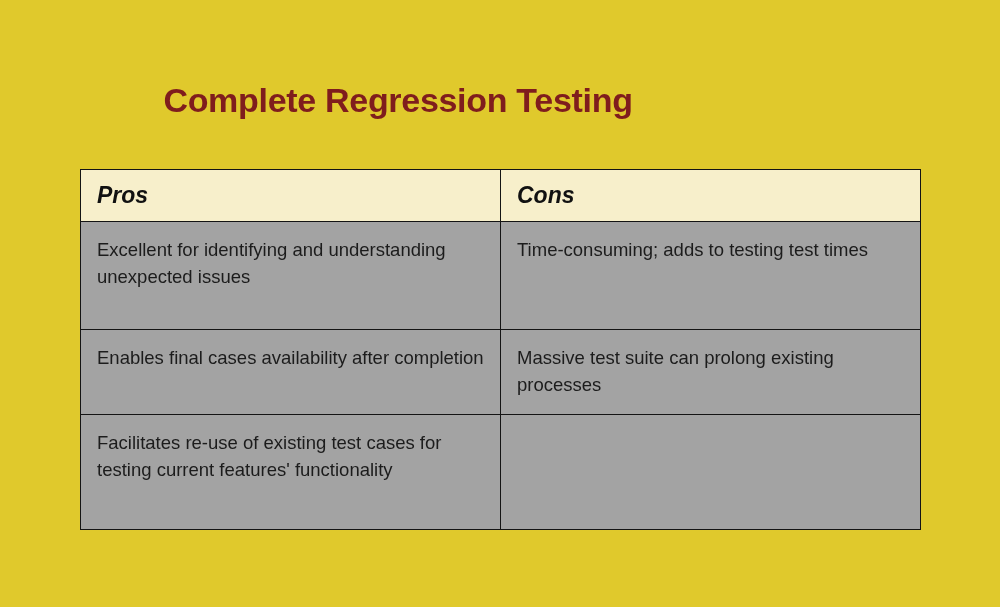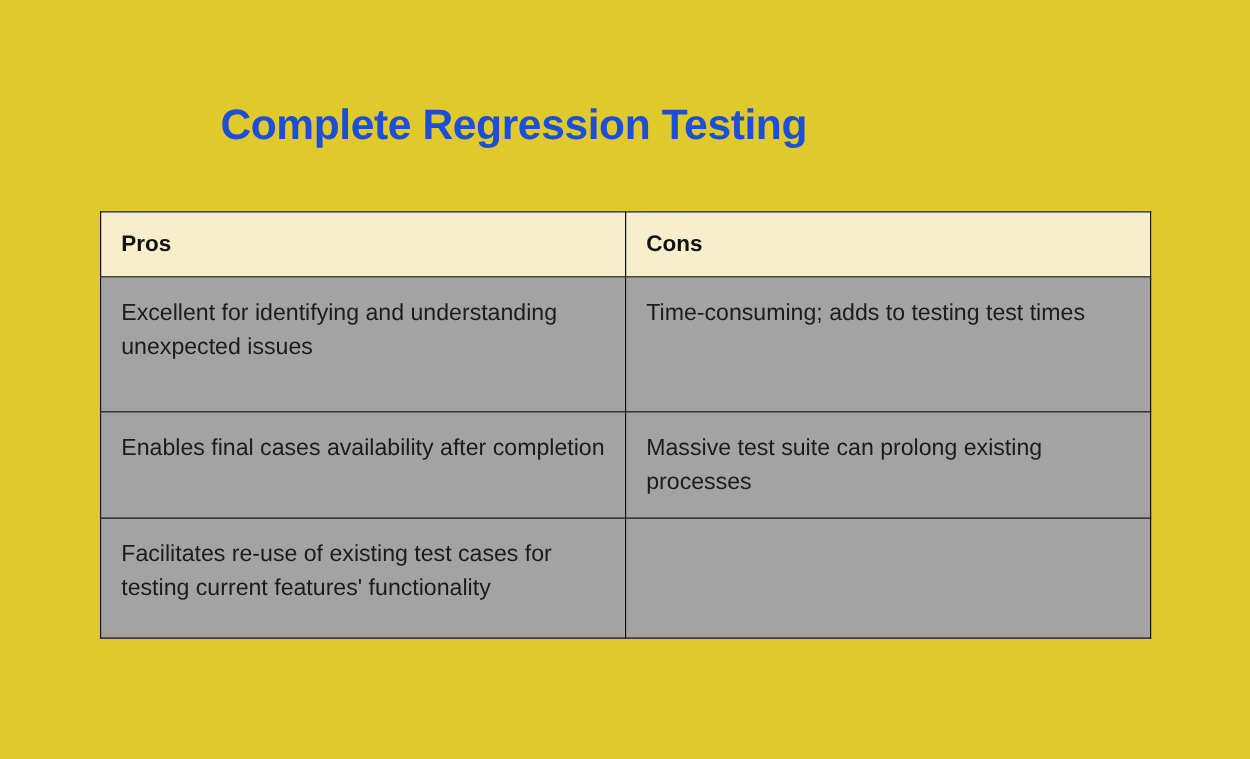--- a/index.html
+++ b/index.html
@@ -15,26 +15,26 @@
   }
   .slide {
     position: relative;
     width: 1000px;
     height: 607px;
     box-sizing: border-box;
   }
   .page-title {
     position: absolute;
     top: 78px;
-    left: 13px;
+    left: 0;
     width: 796px;
     text-align: center;
     font-size: 34px;
     font-weight: bold;
-    color: #1d4ed8;
+    color: #7f1d1d;
     letter-spacing: -0.3px;
     line-height: 44px;
   }
   .pros-cons-table {
     position: absolute;
     left: 80px;
     top: 169px;
     width: 840px;
     border-collapse: collapse;
     table-layout: fixed;
@@ -44,38 +44,39 @@
   .pros-cons-table td {
     border: 1.6px solid #141414;
     vertical-align: top;
     text-align: left;
     box-sizing: border-box;
   }
   .pros-cons-table col.col-pros { width: 420px; }
   .pros-cons-table col.col-cons { width: 420px; }
   .pros-cons-table thead th {
     background: #f7efcb;
-    font-size: 18px;
+    font-size: 23px;
     font-weight: bold;
     color: #111111;
     padding: 13px 16px 14px 16px;
     height: 50px;
     line-height: 24px;
+    font-style: italic;
   }
   .pros-cons-table tbody td {
     background: #a3a3a3;
     font-size: 18.5px;
     font-weight: normal;
     color: #1c1c1c;
     padding: 14px 16px 16px 16px;
     line-height: 27px;
   }
   .row-tall td { height: 108px; }
   .row-mid td { height: 83px; }
-  .row-last td { height: 96px; }
+  .row-last td { height: 115px; }
   .cell-empty { color: transparent; }
 </style>
 </head>
 <body>
 
 <div class="slide">
 
   <div class="page-title">Complete Regression Testing</div>
 
   <table class="pros-cons-table">

